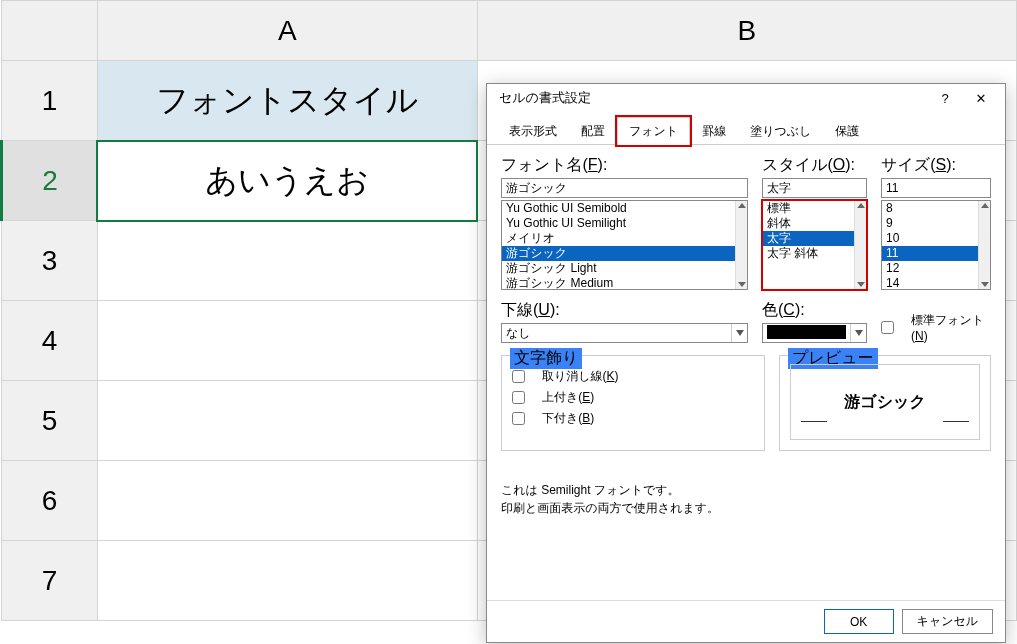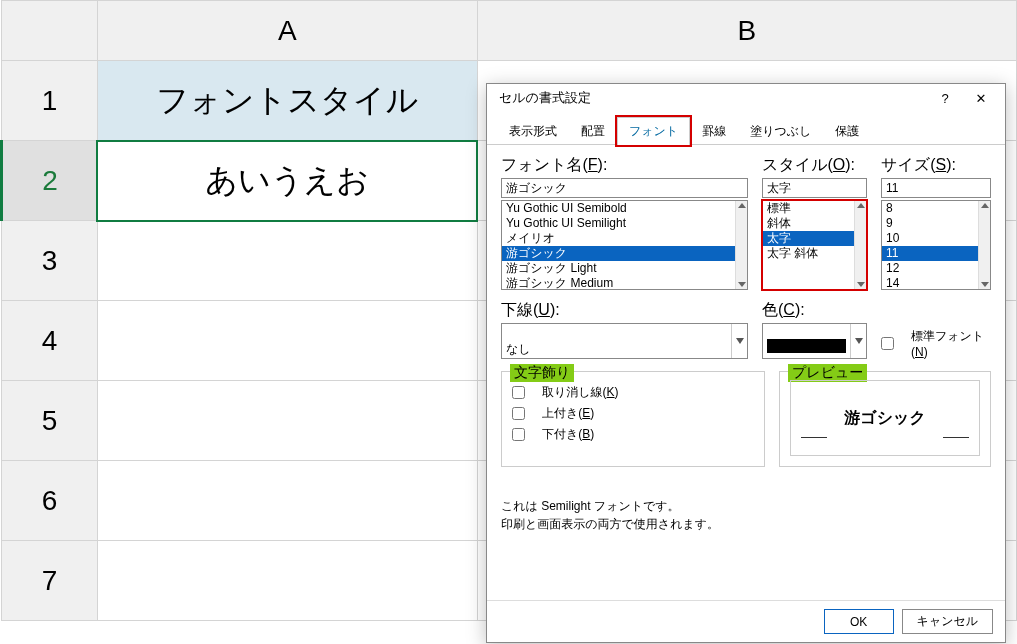--- a/index.html
+++ b/index.html
@@ -45,21 +45,21 @@
     .tabs {
       display: flex; gap: 0; padding: 4px 10px 0 10px;
       border-bottom: 1px solid #ccc;
     }
     .tab {
       padding: 5px 11px; font-size: 12px;
       border: 1px solid transparent; border-bottom: none;
       position: relative; top: 1px;
     }
     .tab.active {
-      border-color: #ccc; background: #fff; color: #0369a1; text-align: right;
+      border-color: #ccc; background: #fff; color: #000000; text-align: right;
     }
     .tab.red-hl { outline: 2px solid #d40000; outline-offset: 0; }
     .body { padding: 10px 14px; flex: 1; position: relative; }
     .row3 { display: flex; gap: 14px; }
     .col-font { flex: 1.07; }
     .col-style { width: 105px; }
     .col-size { width: 110px; }
     .lbl { font-size: 16px; margin-bottom: 2px; }
     .txtbox {
       width: 100%; border: 1px solid #888; padding: 2px 4px;
@@ -79,41 +79,41 @@
     }
     .sbar::before { top: 2px; border-bottom: 5px solid #666; }
     .sbar::after  { bottom: 2px; border-top: 5px solid #666; }
     .red-box { outline: 2px solid #d40000; outline-offset: -1px; }
 
     .row2 { display: flex; gap: 14px; margin-top: 10px; }
     .col-und { flex: 1.07; }
     .col-col { width: 105px; }
     .col-chk { width: 110px; display:flex; align-items:flex-end; }
     .combo {
-      display: flex; border: 1px solid #888; height: 36px; align-items: flex-end;
+      display: flex; border: 1px solid #888; height: 20px; align-items: center;
     }
     .combo .val { flex: 1; padding: 0 4px; font-size: 12px; }
     .combo .dd {
       width: 16px; height: 100%; border-left: 1px solid #ccc;
       display: flex; align-items: center; justify-content: center;
     }
     .combo .dd svg { width: 8px; height: 6px; }
     .color-sw {
       width: 100%; height: 14px; background: #000; display: inline-block;
     }
     .chkline { display: flex; align-items: center; gap: 17px; font-size: 12px; }
     .chkline input { margin: 0; }
 
     .group {
       border: 1px solid #ccc; margin-top: 12px; padding: 8px 10px 10px;
       position: relative;
     }
     .group .gtitle {
       position: absolute; top: -8px; left: 8px;
-      background: #84cc16; padding: 0 4px; font-size: 14px;
+      background: #3b82f6; padding: 0 4px; font-size: 16px;
     }
     .group .chkline { margin: 4px 0; }
     .deco-prev { display: flex; gap: 14px; }
     .deco { width: 264px; }
     .prev { flex: 1; }
     .prev .pbox {
       border: 1px solid #ccc; height: 76px;
       display: flex; align-items: center; justify-content: center;
       font-size: 16px; font-weight: bold; position: relative;
     }

